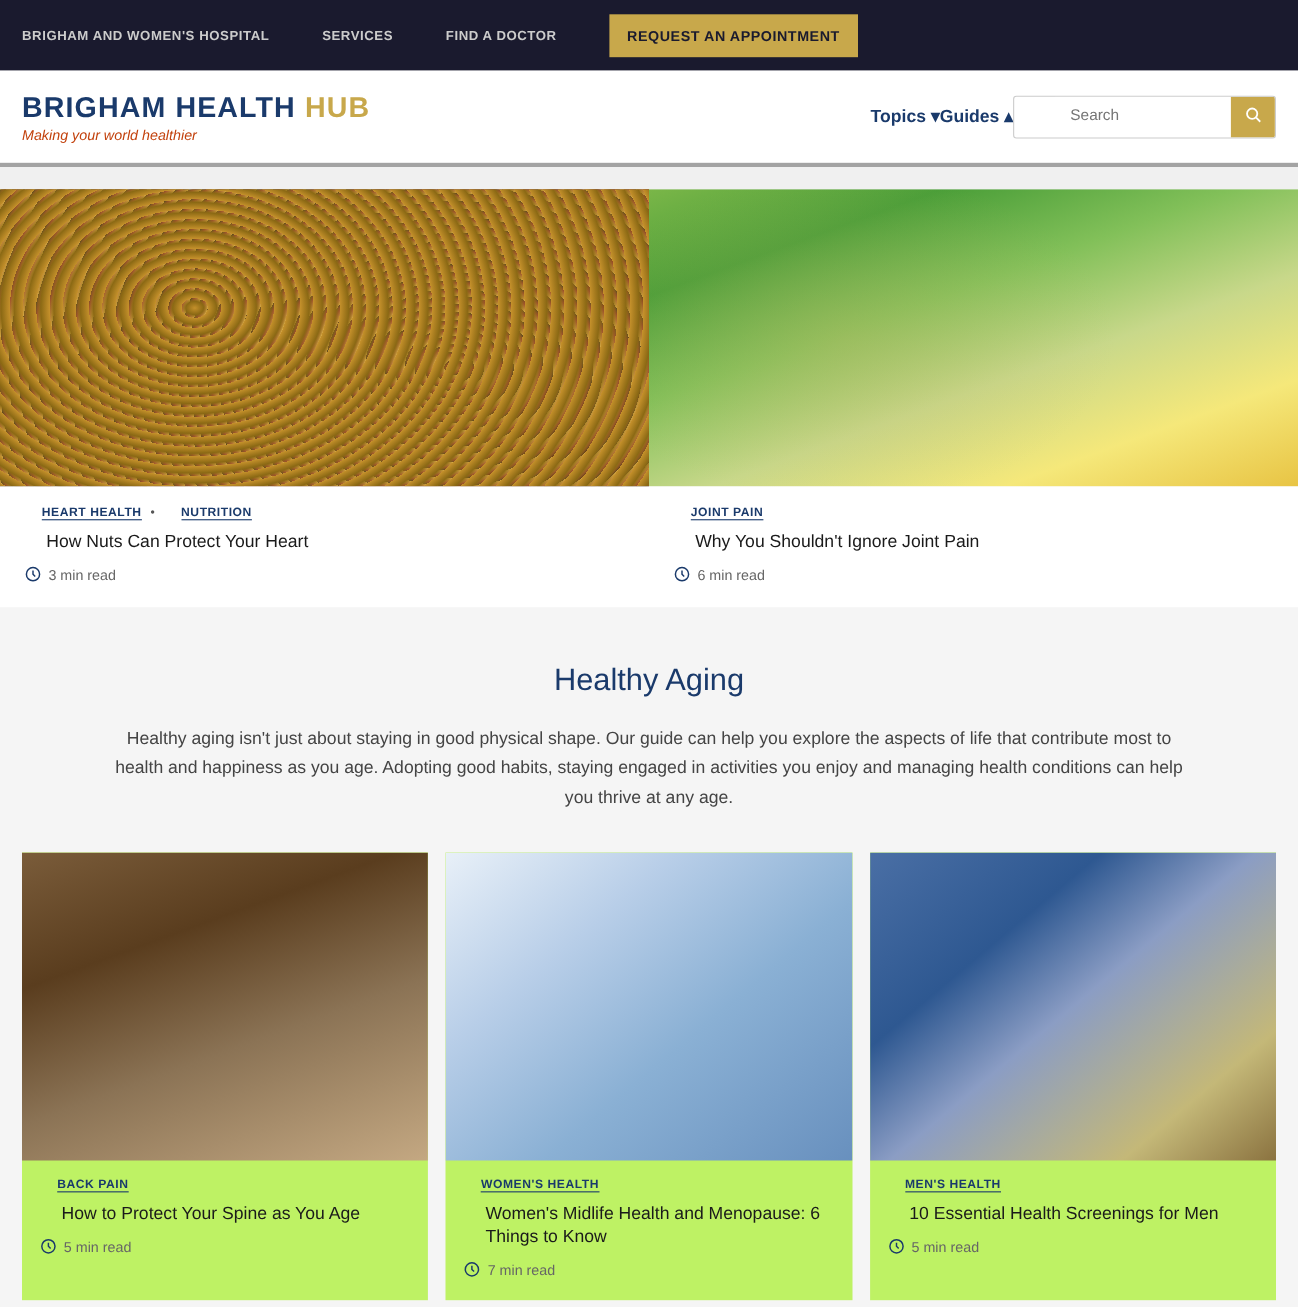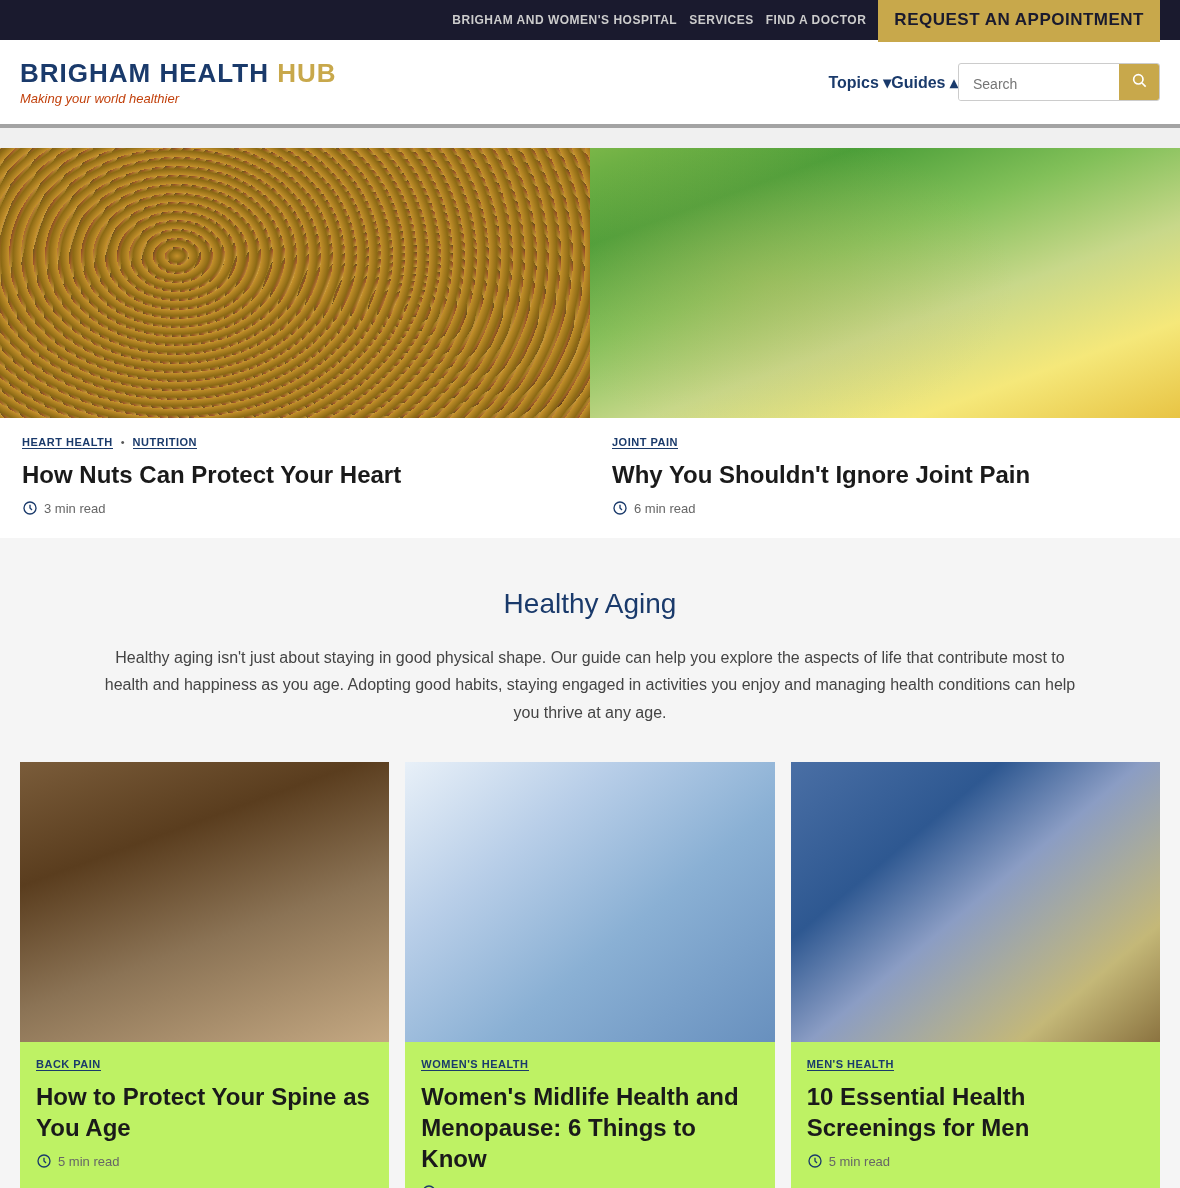--- a/index.html
+++ b/index.html
@@ -3,38 +3,37 @@
   <meta charset="utf-8">
   <style>
     * { margin: 0; padding: 0; box-sizing: border-box; }
     body { font-family: Arial, sans-serif; background: #fff; color: #333; }
 
     
     .top-nav {
       background: #1a1a2e;
       display: flex;
       align-items: center;
-      justify-content: flex-end;
       padding: 0 20px;
-      height: 40px;
-      gap: 12px;
+      height: 64px;
+      gap: 48px;
     }
     .top-nav a {
       color: #ccc;
       text-decoration: none;
       font-size: 12px;
       font-weight: 600;
       letter-spacing: 0.5px;
       text-transform: uppercase;
     }
     .top-nav .request-btn {
       background: #c8a84b;
       color: #1a1a2e;
       padding: 12px 16px;
-      font-size: 17px;
+      font-size: 13px;
       font-weight: 700;
       text-transform: uppercase;
       letter-spacing: 0.5px;
       border: none;
       cursor: pointer;
     }
 
     
     .header {
       display: flex;
@@ -64,24 +63,25 @@
       margin-left: auto;
     }
     .header-nav a {
       color: #1a3a6b;
       text-decoration: none;
       font-size: 16px;
       font-weight: 600;
     }
     .search-box {
       display: flex;
-      align-items: flex-end;
+      align-items: flex-start;
       border: 1px solid #ccc;
       border-radius: 3px;
       overflow: hidden;
+      padding-left: 37px;
     }
     .search-box input {
       border: none;
       outline: none;
       padding: 8px 14px;
       font-size: 14px;
       width: 160px;
       color: #999;
     }
     .search-box button {
@@ -164,31 +164,33 @@
       flex-wrap: wrap;
     }
     .card-tag {
       color: #1a3a6b;
       font-size: 11px;
       font-weight: 700;
       text-transform: uppercase;
       letter-spacing: 0.5px;
       text-decoration: none;
       border-bottom: 1px solid #1a3a6b;
+      margin-left: 16px;
     }
     .card-tag-dot {
       color: #555;
       font-size: 11px;
     }
     .card-title {
-      font-size: 24px;
-      font-weight: 700;
+      font-size: 16px;
+      font-weight: 400;
       color: #1a1a1a;
       margin-bottom: 10px;
       line-height: 1.3;
+      margin-left: 20px;
     }
     .card-meta {
       display: flex;
       align-items: flex-end;
       gap: 6px;
       color: #666;
       font-size: 13px;
     }
 
     

